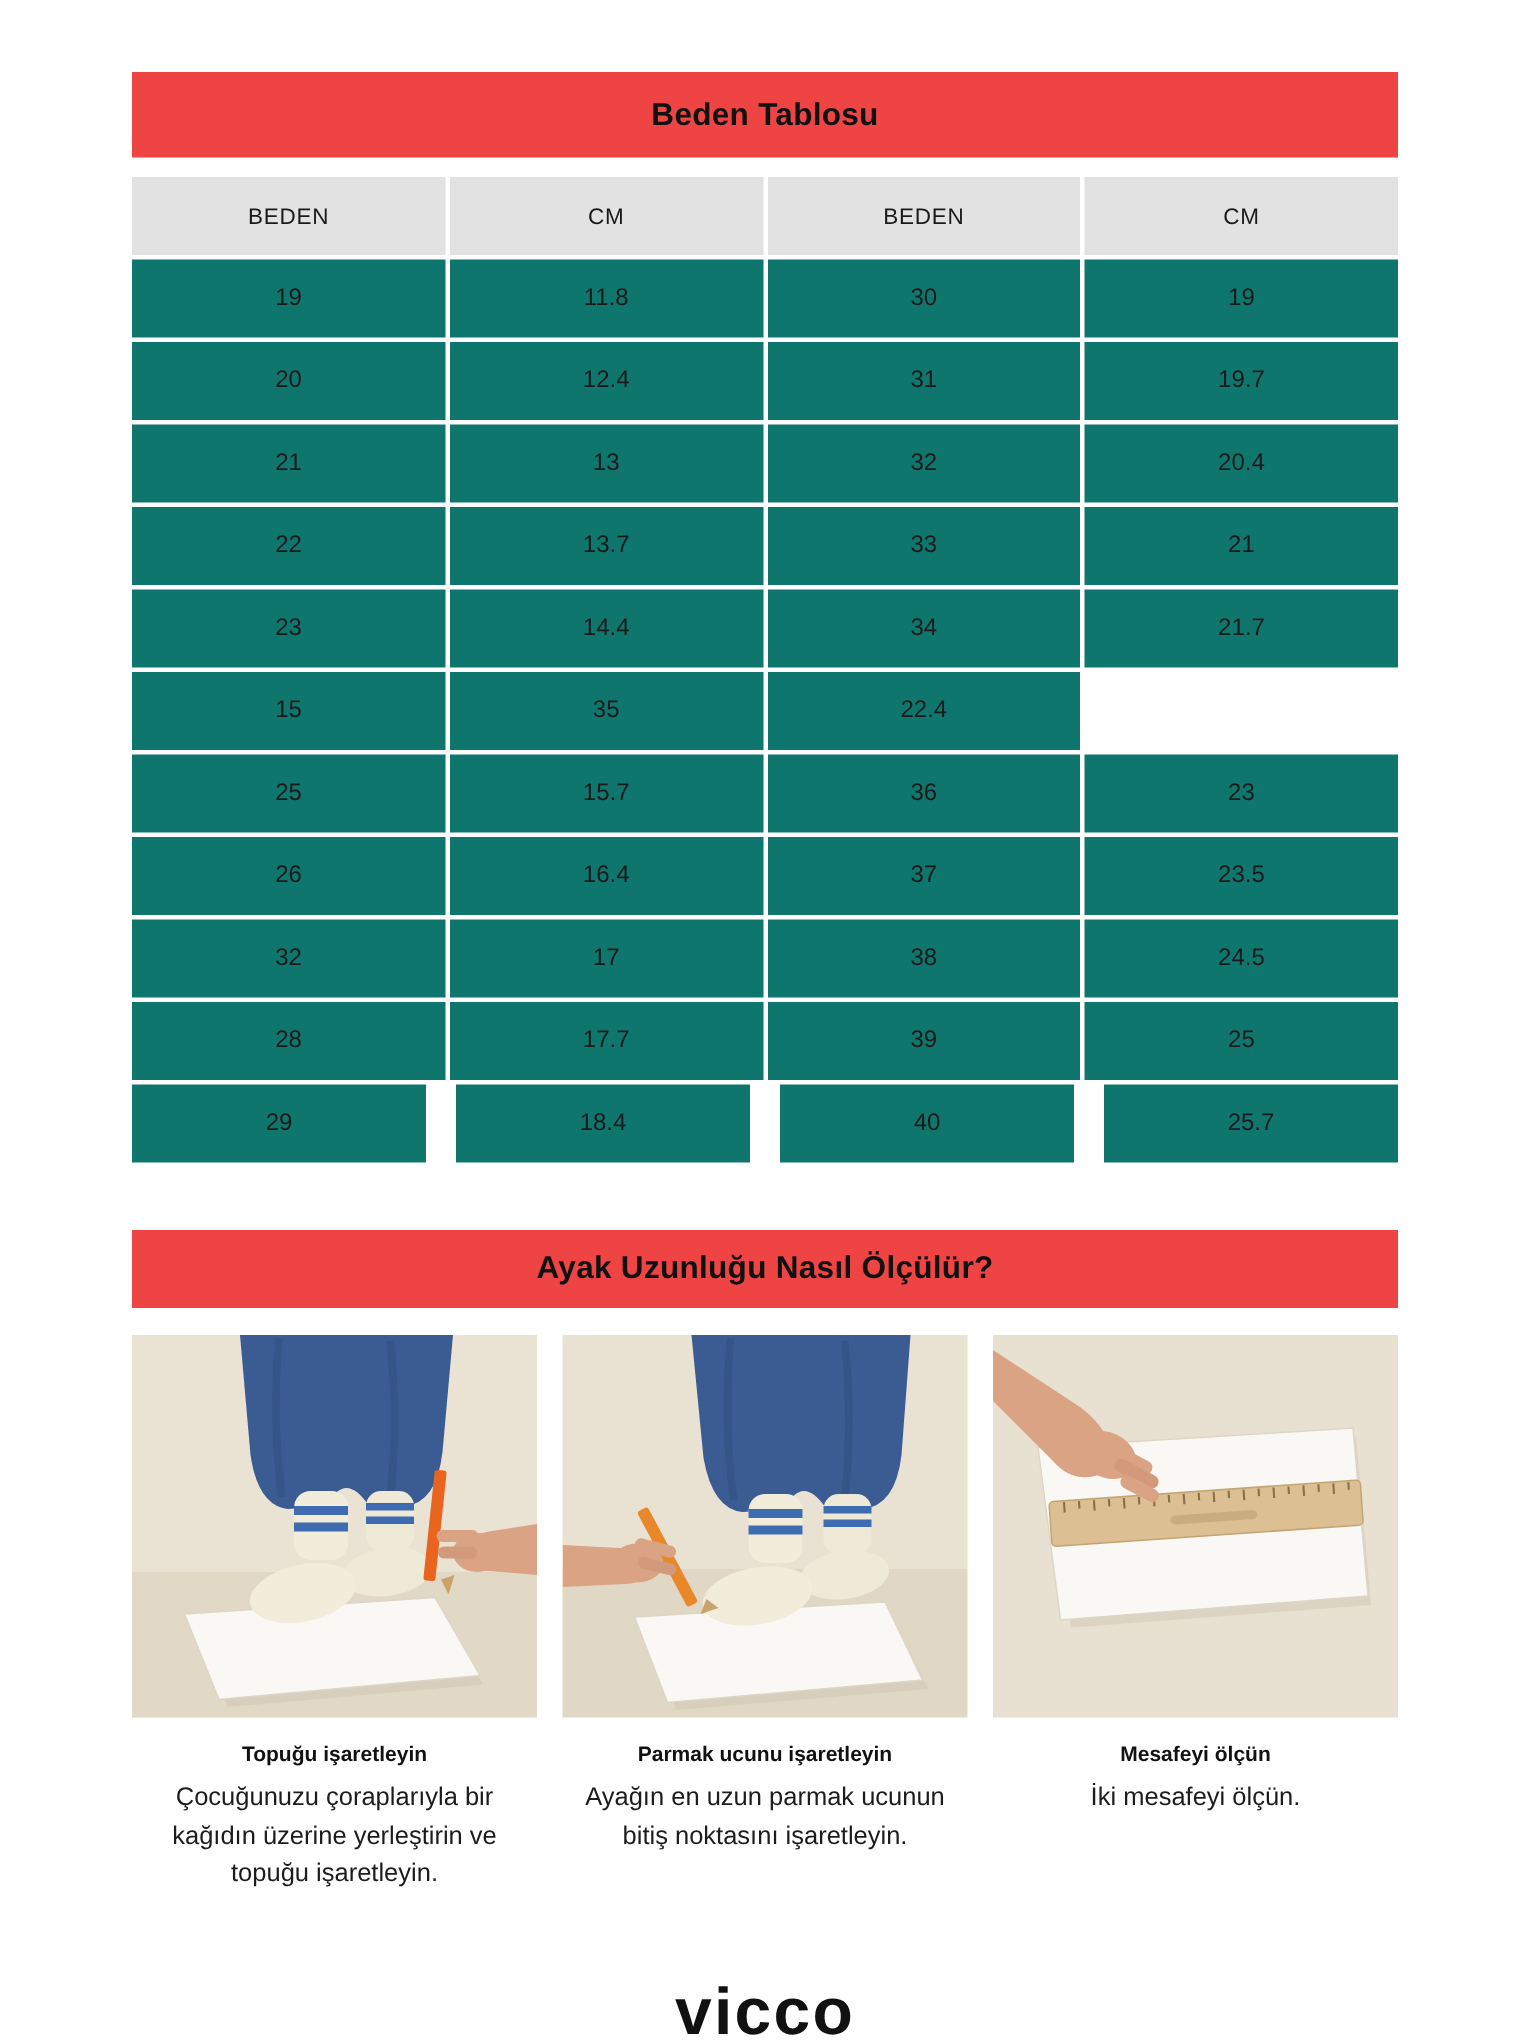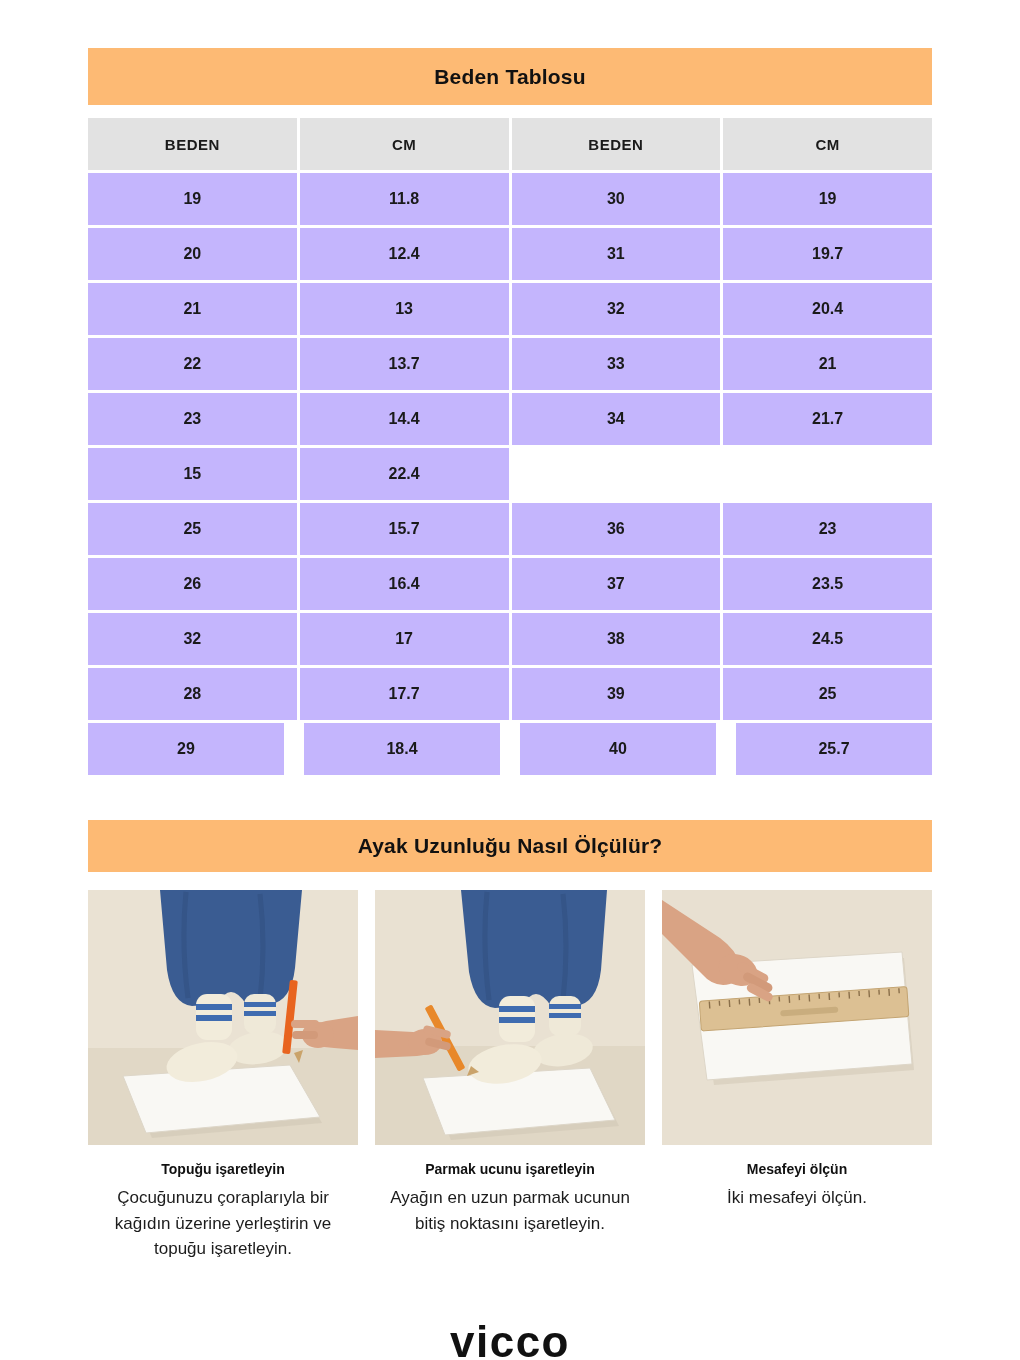--- a/index.html
+++ b/index.html
@@ -8,44 +8,44 @@
     height: 1360px;
     background: #ffffff;
     font-family: "Liberation Sans", sans-serif;
     color: #141414;
     -webkit-font-smoothing: antialiased;
   }
   .page { width: 1020px; height: 1360px; overflow: hidden; }
   .content { width: 844px; margin: 0 auto; }
 
   .banner {
-    background: #fdba74;
+    background: #ef4444;
     display: flex;
     align-items: center;
     justify-content: center;
   }
   .banner--top { height: 57px; margin-top: 48px; }
   .banner--measure { height: 52px; margin-top: 45px; }
   .banner-title {
     font-size: 21px;
     font-weight: 700;
     letter-spacing: 0.2px;
     color: #111;
   }
 
-  .size-table { margin-top: 13px; font-weight: bold; }
+  .size-table { margin-top: 13px; }
   .t-row {
     display: grid;
     grid-template-columns: 1fr 1fr 1fr 1fr;
     gap: 3px;
     margin-bottom: 3px;
   }
   .t-row:last-child { margin-bottom: 0; gap: 20px; }
   .t-cell {
-    background: #c4b5fd;
+    background: #0f766e;
     height: 52px;
     display: flex;
     align-items: center;
     justify-content: center;
     font-size: 16px;
     color: #1a1a1a;
   }
   .t-row--header .t-cell {
     background: #e2e2e2;
     font-size: 15px;
@@ -126,20 +126,21 @@
         <div class="t-cell">21</div>
       </div>
       <div class="t-row">
         <div class="t-cell">23</div>
         <div class="t-cell">14.4</div>
         <div class="t-cell">34</div>
         <div class="t-cell">21.7</div>
       </div>
       <div class="t-row">
         <div class="t-cell">15</div>
+        <div class="t-cell">35</div>
         <div class="t-cell">22.4</div>
       </div>
       <div class="t-row">
         <div class="t-cell">25</div>
         <div class="t-cell">15.7</div>
         <div class="t-cell">36</div>
         <div class="t-cell">23</div>
       </div>
       <div class="t-row">
         <div class="t-cell">26</div>

